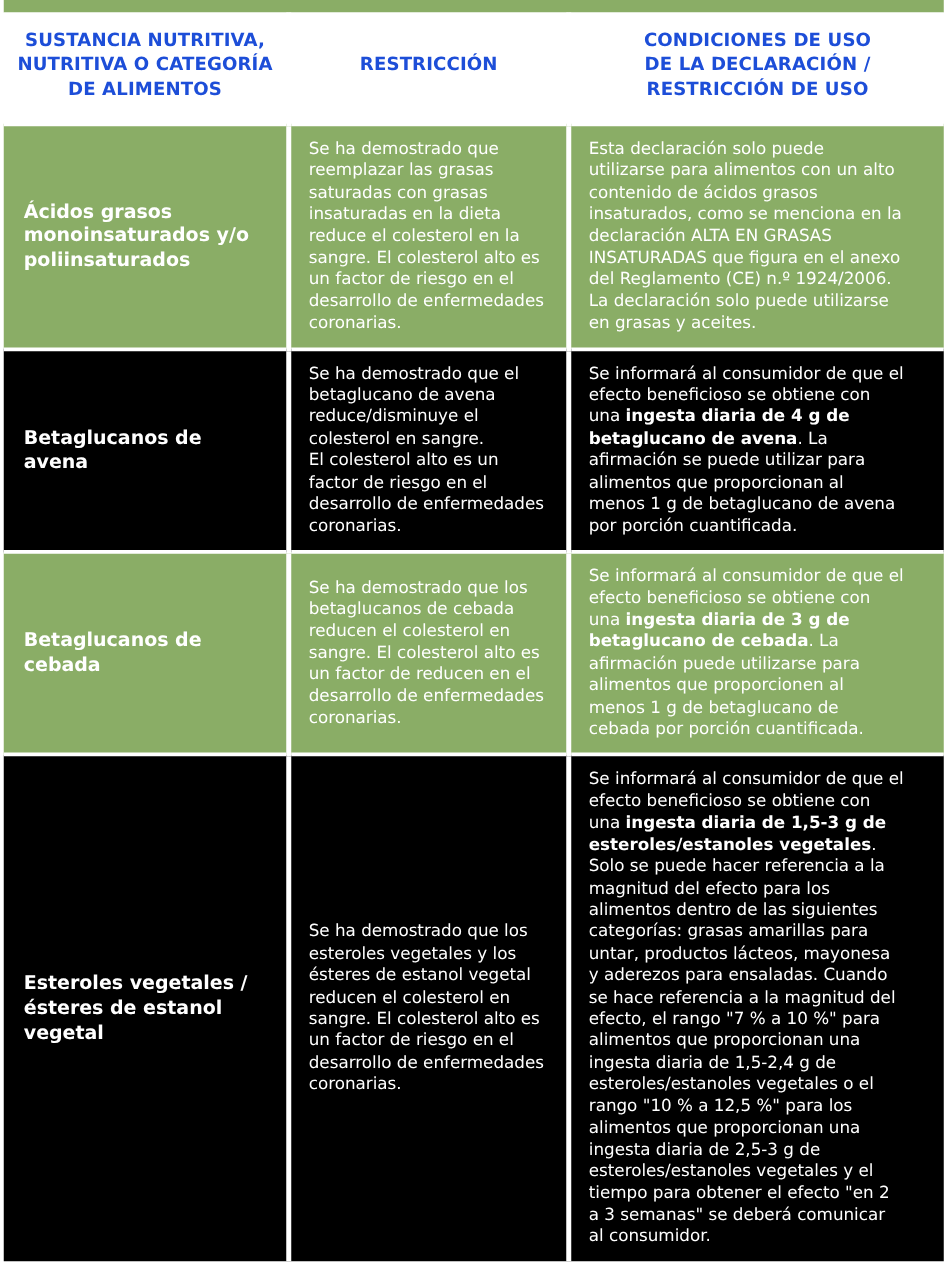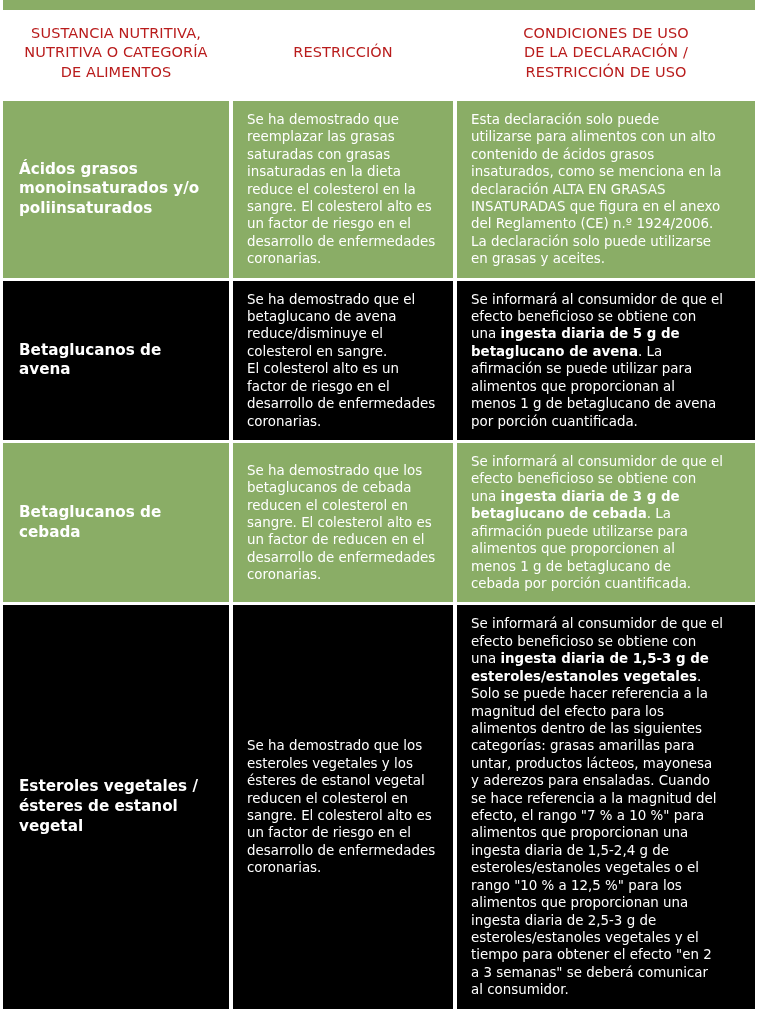--- a/index.html
+++ b/index.html
@@ -41,23 +41,23 @@
     table-layout: fixed;
   }
 
   col.c1 { width: 228px; }
   col.c2 { width: 224px; }
   col.c3 { width: 300px; }
 
   
   thead th {
     background: #ffffff;
-    color: #b91c1c;
+    color: #1d4ed8;
     font-size: 14.5px;
-    font-weight: normal;
+    font-weight: bold;
     letter-spacing: 0.1px;
     line-height: 1.33;
     text-align: center;
     vertical-align: middle;
     padding: 14px 10px 16px 10px;
     height: 83px;
     box-sizing: border-box;
     border-left: 4px solid #ffffff;
     border-right: 4px solid #ffffff;
   }
@@ -132,21 +132,21 @@
     </thead>
     <tbody id="tbody">
         <tr class="dark">
           <td class="first name">Ácidos grasos monoinsaturados y/o poliinsaturados</td>
           <td class="claim">Se ha demostrado que reemplazar las grasas saturadas con grasas insaturadas en la dieta reduce el colesterol en la sangre. El colesterol alto es un factor de riesgo en el desarrollo de enfermedades coronarias.</td>
           <td class="last cond"><span>Esta declaración solo puede utilizarse para alimentos con un alto contenido de ácidos grasos insaturados, como se menciona en la declaración ALTA EN GRASAS INSATURADAS que figura en el anexo del Reglamento (CE) n.º 1924/2006. La declaración solo puede utilizarse en grasas y aceites.</span></td>
         </tr>
         <tr class="light">
           <td class="first name">Betaglucanos de avena</td>
           <td class="claim">Se ha demostrado que el betaglucano de avena reduce/disminuye el colesterol en sangre.<br>El colesterol alto es un factor de riesgo en el desarrollo de enfermedades coronarias.</td>
-          <td class="last cond"><span>Se informará al consumidor de que el efecto beneficioso se obtiene con una </span><b>ingesta diaria de 5 g de betaglucano de avena</b><span>. La afirmación se puede utilizar para alimentos que proporcionan al menos 1 g de betaglucano de avena por porción cuantificada.</span></td>
+          <td class="last cond"><span>Se informará al consumidor de que el efecto beneficioso se obtiene con una </span><b>ingesta diaria de 4 g de betaglucano de avena</b><span>. La afirmación se puede utilizar para alimentos que proporcionan al menos 1 g de betaglucano de avena por porción cuantificada.</span></td>
         </tr>
         <tr class="dark">
           <td class="first name">Betaglucanos de cebada</td>
           <td class="claim">Se ha demostrado que los betaglucanos de cebada reducen el colesterol en sangre. El colesterol alto es un factor de reducen en el desarrollo de enfermedades coronarias.</td>
           <td class="last cond"><span>Se informará al consumidor de que el efecto beneficioso se obtiene con una </span><b>ingesta diaria de 3 g de betaglucano de cebada</b><span>. La afirmación puede utilizarse para alimentos que proporcionen al menos 1 g de betaglucano de cebada por porción cuantificada.</span></td>
         </tr>
         <tr class="light">
           <td class="first name">Esteroles vegetales / ésteres de estanol vegetal</td>
           <td class="claim">Se ha demostrado que los esteroles vegetales y los ésteres de estanol vegetal reducen el colesterol en sangre. El colesterol alto es un factor de riesgo en el desarrollo de enfermedades coronarias.</td>
           <td class="last cond"><span>Se informará al consumidor de que el efecto beneficioso se obtiene con una </span><b>ingesta diaria de 1,5-3 g de esteroles/estanoles vegetales</b><span>. Solo se puede hacer referencia a la magnitud del efecto para los alimentos dentro de las siguientes categorías: grasas amarillas para untar, productos lácteos, mayonesa y aderezos para ensaladas. Cuando se hace referencia a la magnitud del efecto, el rango "7 % a 10 %" para alimentos que proporcionan una ingesta diaria de 1,5-2,4 g de esteroles/estanoles vegetales o el rango "10 % a 12,5 %" para los alimentos que proporcionan una ingesta diaria de 2,5-3 g de esteroles/estanoles vegetales y el tiempo para obtener el efecto "en 2 a 3 semanas" se deberá comunicar al consumidor.</span></td>

